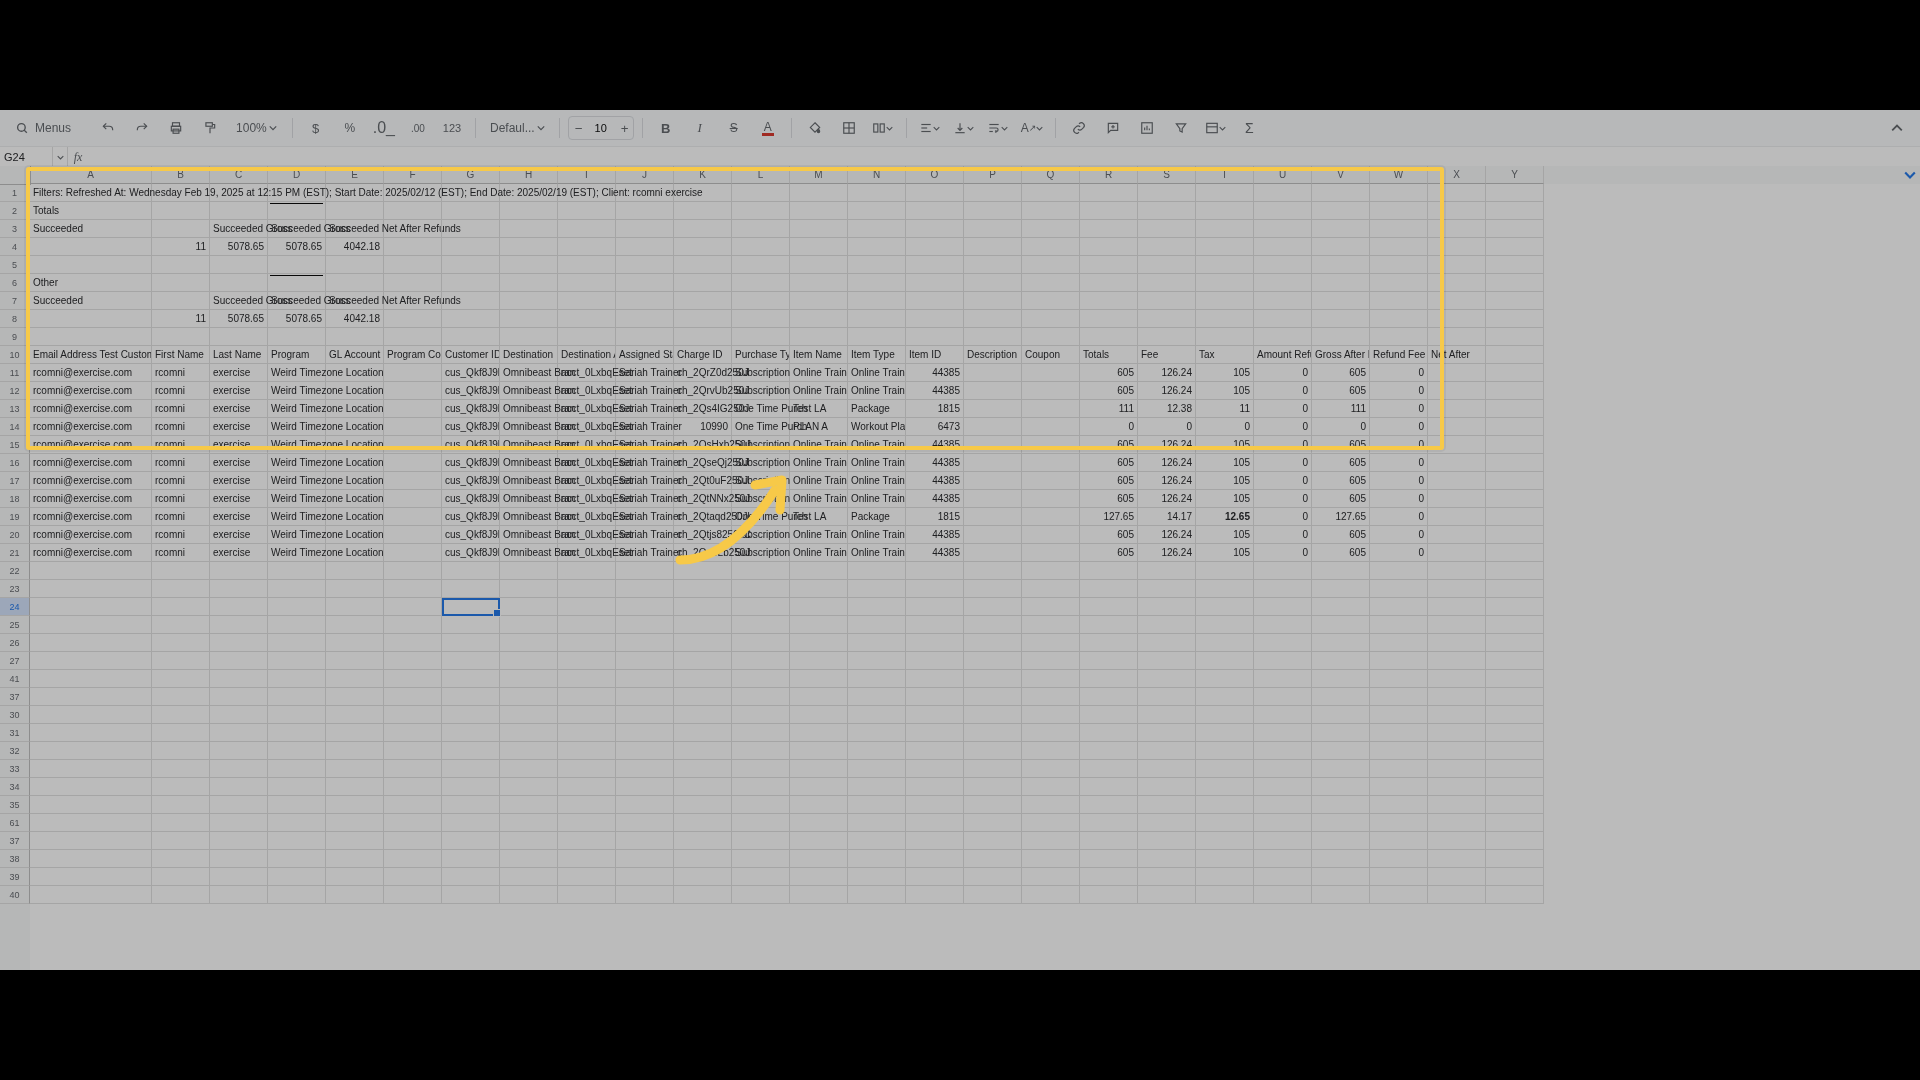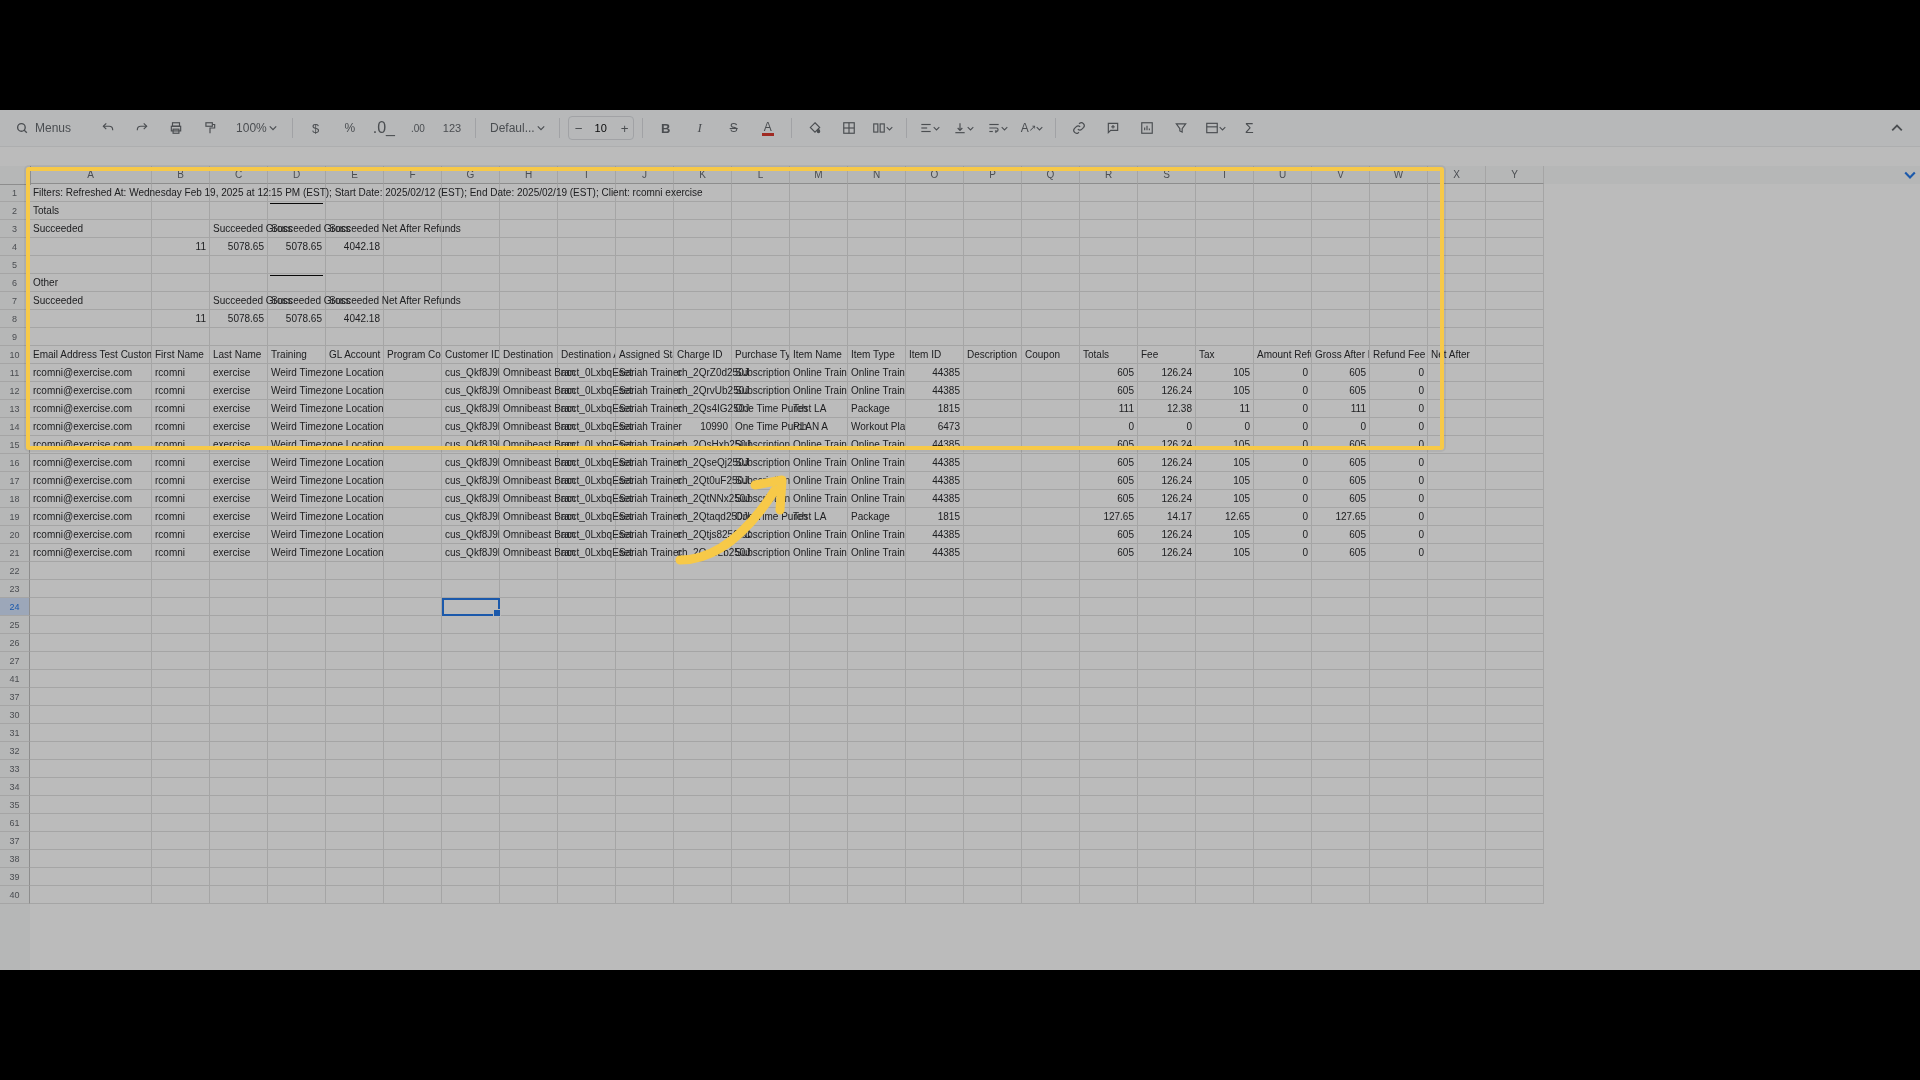--- a/index.html
+++ b/index.html
@@ -225,20 +225,32 @@
       </div>
     <div class="tb-btn" style="font-size:14px;">Σ</div>
     <div style="flex:1"></div>
     <div class="tb-btn">
         <svg width="12" height="12" viewBox="0 0 10 10">
           <path d="M1 7l4-4 4 4" fill="none" stroke="#5f6368" stroke-width="1.5"></path>
         </svg>
       </div>
   </div>
 
+  <div class="fx-row">
+    <div class="name-box">
+        <input value="G24" style="">
+      </div>
+    <div class="name-dd">
+        <svg width="7" height="7" viewBox="0 0 10 10">
+          <path d="M1 3l4 4 4-4" fill="none" stroke="#5f6368" stroke-width="1.5"></path>
+        </svg>
+      </div>
+    <div class="fx-icon">fx</div>
+    <div class="fx-input"></div>
+  </div>
 
   <div class="grid-area">
     <div class="corner"></div>
     <div class="col-headers" id="colHeaders">
         <div class="col-h" style="width: 122px;">A</div>
         <div class="col-h" style="width: 58px;">B</div>
         <div class="col-h" style="width: 58px;">C</div>
         <div class="col-h" style="width: 58px;">D</div>
         <div class="col-h" style="width: 58px;">E</div>
         <div class="col-h" style="width: 58px;">F</div>
@@ -545,21 +557,21 @@
           <div class="cell" style="width: 58px;"></div>
           <div class="cell" style="width: 58px;"></div>
           <div class="cell" style="width: 58px;"></div>
           <div class="cell" style="width: 58px;"></div>
           <div class="cell" style="width: 58px;"></div>
         </div>
         <div class="row">
           <div class="cell" style="width: 122px; overflow: hidden;">Email Address Test Customization</div>
           <div class="cell" style="width: 58px; overflow: hidden;">First Name</div>
           <div class="cell" style="width: 58px; overflow: hidden;">Last Name</div>
-          <div class="cell" style="width: 58px; overflow: hidden;">Training</div>
+          <div class="cell" style="width: 58px; overflow: hidden;">Program</div>
           <div class="cell" style="width: 58px; overflow: hidden;">GL Account Number</div>
           <div class="cell" style="width: 58px; overflow: hidden;">Program Code ID</div>
           <div class="cell" style="width: 58px; overflow: hidden;">Customer ID</div>
           <div class="cell" style="width: 58px; overflow: hidden;">Destination</div>
           <div class="cell" style="width: 58px; overflow: hidden;">Destination Account</div>
           <div class="cell" style="width: 58px; overflow: hidden;">Assigned Staff Member</div>
           <div class="cell" style="width: 58px; overflow: hidden;">Charge ID</div>
           <div class="cell" style="width: 58px; overflow: hidden;">Purchase Type</div>
           <div class="cell" style="width: 58px; overflow: hidden;">Item Name</div>
           <div class="cell" style="width: 58px; overflow: hidden;">Item Type</div>
@@ -804,21 +816,21 @@
           <div class="cell" style="width: 58px; overflow: visible;">Sariah Trainer</div>
           <div class="cell" style="width: 58px; overflow: visible;">ch_2Qtaqd250Jl</div>
           <div class="cell" style="width: 58px; overflow: visible;">One Time Purch</div>
           <div class="cell" style="width: 58px;">Test LA</div>
           <div class="cell" style="width: 58px;">Package</div>
           <div class="cell num" style="width: 58px;">1815</div>
           <div class="cell" style="width: 58px;"></div>
           <div class="cell" style="width: 58px;"></div>
           <div class="cell num" style="width: 58px;">127.65</div>
           <div class="cell num" style="width: 58px;">14.17</div>
-          <div class="cell num" style="width: 58px;">12.65</div>
+          <div class="cell num" style="width: 58px; font-weight: bold;">12.65</div>
           <div class="cell num" style="width: 58px;">0</div>
           <div class="cell num" style="width: 58px;">127.65</div>
           <div class="cell num" style="width: 58px;">0</div>
           <div class="cell" style="width: 58px;"></div>
           <div class="cell" style="width: 58px;"></div>
         </div>
         <div class="row">
           <div class="cell" style="width: 122px;">rcomni@exercise.com</div>
           <div class="cell" style="width: 58px;">rcomni</div>
           <div class="cell" style="width: 58px;">exercise</div>

